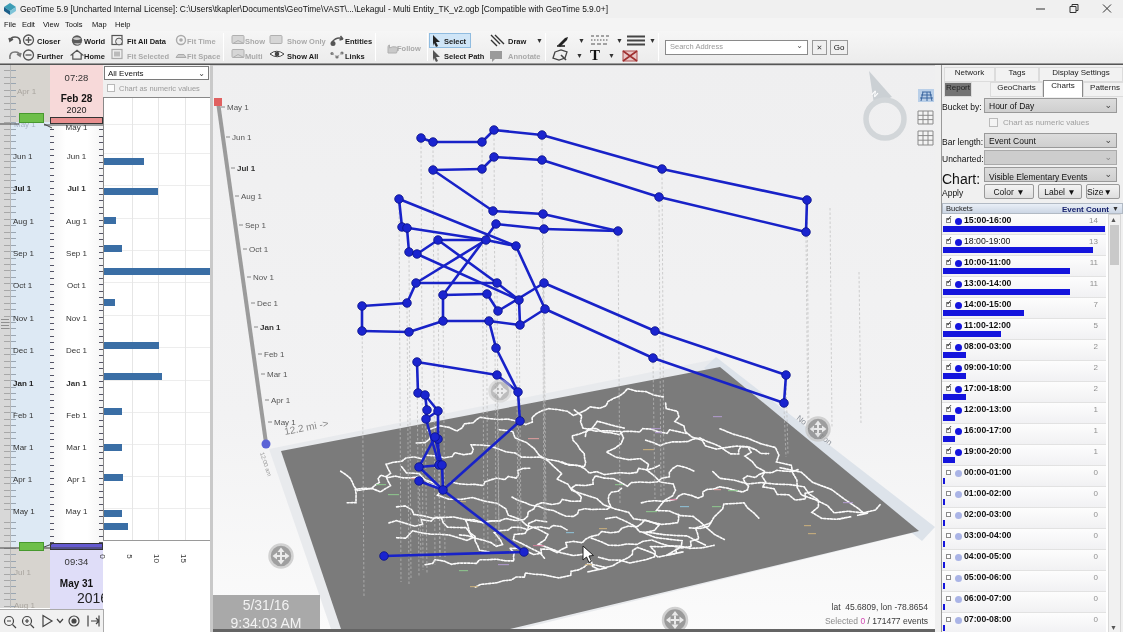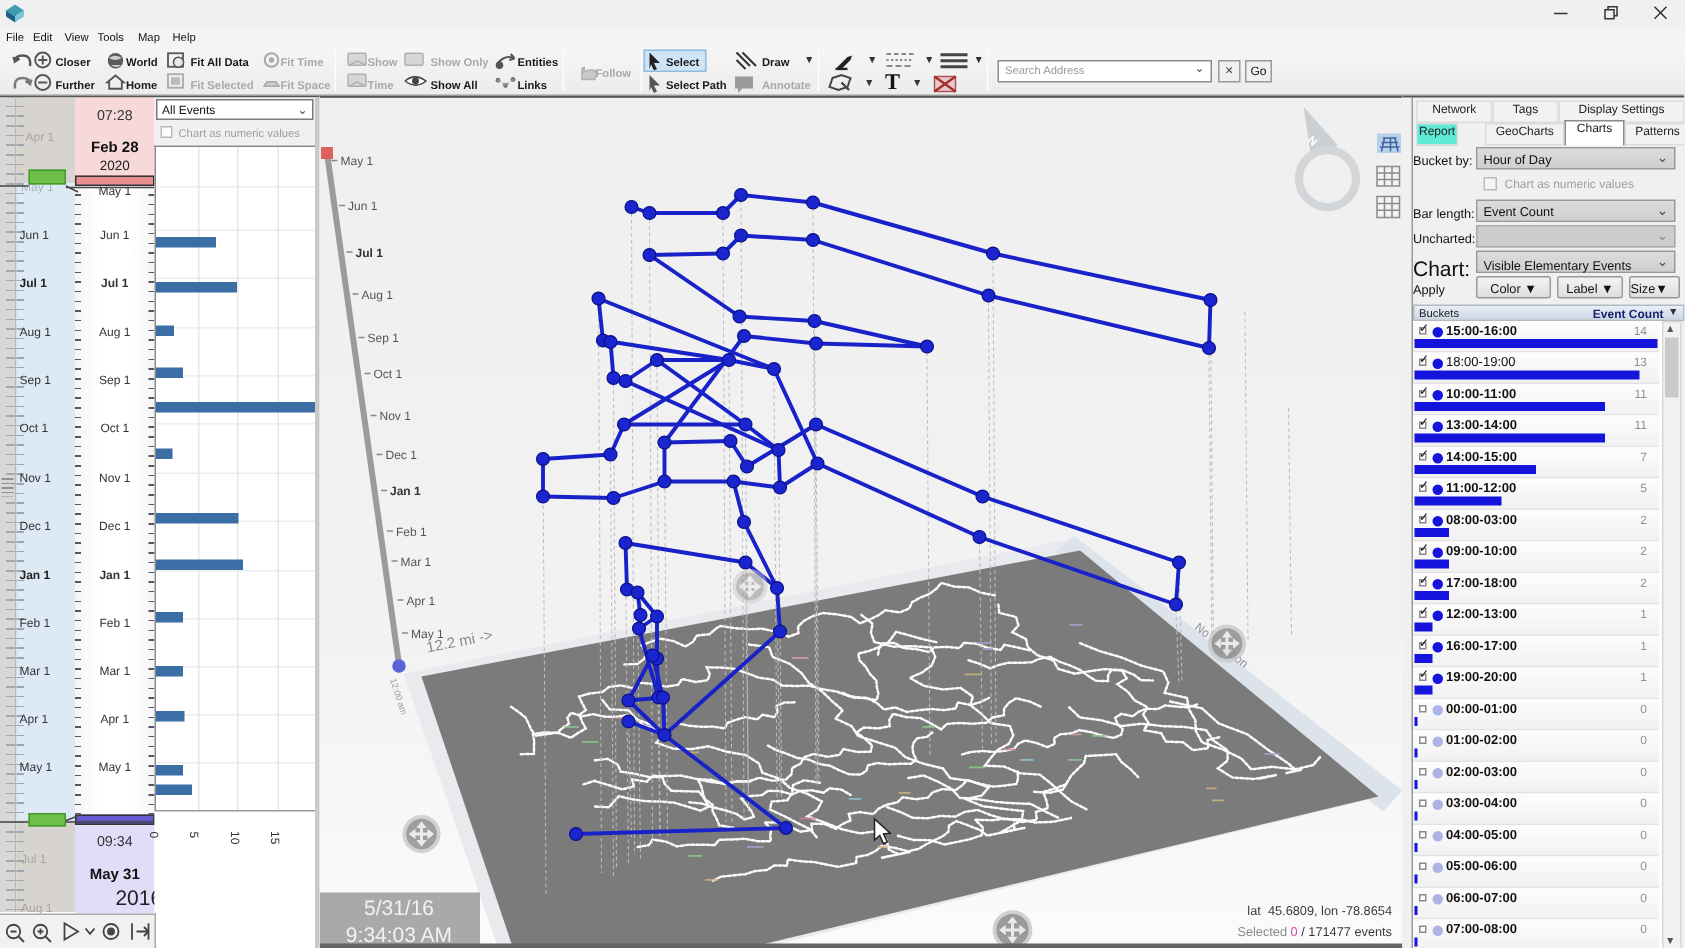--- a/index.html
+++ b/index.html
@@ -10,20 +10,21 @@
 .sep{position:absolute;top:2px;width:1px;height:28px;background:#d9d9d9;border-right:1px solid #fff}
 </style></head>
 <body>
 
 <div class="abs" style="left:0;top:0;width:1123px;height:18px;background:#f0f0f0">
  <svg class="abs" style="left:4px;top:3px" width="12" height="12" viewBox="0 0 12 12">
       <polygon points="6,0 12,4 6,8 0,4" fill="#3d9db5"></polygon>
       <polygon points="0,4 6,8 6,12 0,8" fill="#1c5f8a"></polygon>
       <polygon points="12,4 6,8 6,12 12,8" fill="#7fc4d8"></polygon>
     </svg>
+ <span class="abs" style="left:20px;top:4px;font-size:8.4px;color:#111">GeoTime 5.9 [Uncharted Internal License]: C:\Users\tkapler\Documents\GeoTime\VAST\...\Lekagul - Multi Entity_TK_v2.ogb [Compatible with GeoTime 5.9.0+]</span>
  <svg class="abs" style="left:1030px;top:0" width="93" height="18" viewBox="0 0 93 18" stroke="#333" fill="none">
   <line x1="6" y1="9" x2="15" y2="9"></line>
       <path d="M40 6.5 h6 v6 h-6 z M42 6.5 v-2 h6 v6 h-2"></path>
       <path d="M73 4.5 l8 8 M81 4.5 l-8 8"></path>
  </svg>
 </div>
 
 <div class="abs" style="left:0;top:18px;width:1123px;height:13px;background:#f4f4f4;font-size:7.5px;color:#111">
  <span class="abs" style="left:4px;top:2px">File</span>
     <span class="abs" style="left:22px;top:2px">Edit</span>
@@ -78,21 +79,21 @@
   <g stroke="#b0b0b0" fill="#d6d6d6">
         <rect x="1" y="1.5" width="12" height="8" rx="1"></rect>
         <path d="M2 9.5 l5 -3 l6 3" fill="none"></path>
       </g>
   <g stroke="#b0b0b0" fill="#d6d6d6">
         <rect x="1" y="15.5" width="12" height="8" rx="1"></rect>
         <path d="M2 23.5 l5 -3 l6 3" fill="none"></path>
       </g>
  </svg>
  <span class="abs tbgray" style="left:245px;top:6px">Show</span>
- <span class="abs tbgray" style="left:245px;top:21px">Time</span>
+ <span class="abs tbgray" style="left:245px;top:21px">Multi</span>
  <svg class="abs" style="left:269px;top:3px" width="16" height="27" viewBox="0 0 16 27">
   <rect x="1" y="1.5" width="12" height="8" rx="1" stroke="#b0b0b0" fill="#d6d6d6"></rect>
   <path d="M1 20 q6.5 -5.5 14 0 q-6.5 5.5 -14 0" fill="#fff" stroke="#444"></path>
       <circle cx="8" cy="20" r="2.3" fill="#444"></circle>
  </svg>
  <span class="abs tbgray" style="left:287px;top:6px">Show Only</span>
  <span class="abs tbtxt" style="left:287px;top:21px">Show All</span>
  <svg class="abs" style="left:329px;top:3px" width="16" height="27" viewBox="0 0 16 27">
   <path d="M3 8 q5 -6 11 -3 l-2.5 -3 m2.5 3 l-3.5 1" stroke="#555" stroke-width="1.4" fill="none"></path>
       <circle cx="4" cy="9.5" r="2.5" fill="#555"></circle>
@@ -634,21 +635,21 @@
 
 <div class="abs" style="left:935px;top:64px;width:188px;height:568px;background:#f0f0f0;border-top:1px solid #555">
  <div class="abs" style="left:6px;top:0;width:1px;height:568px;background:#9a9a9a"></div>
 
  <div class="abs" style="left:7px;top:2px;width:181px;height:15px;font-size:8px;color:#222">
   <span class="abs" style="left:2px;top:0;width:51px;text-align:center;border:1px solid #dcdcdc;background:#f2f2f2;height:15px">Network</span>
   <span class="abs" style="left:53px;top:0;width:44px;text-align:center;border:1px solid #dcdcdc;background:#f2f2f2;height:15px">Tags</span>
   <span class="abs" style="left:97px;top:0;width:84px;text-align:center;border:1px solid #dcdcdc;background:#f2f2f2;height:15px">Display Settings</span>
  </div>
  <div class="abs" style="left:7px;top:17px;width:181px;height:15px;font-size:8px;color:#222">
-  <span class="abs" style="left:2px;top:0;width:28px;text-align:center;border:1px solid #dcdcdc;background:#5eead4;height:15px">Report</span>
+  <span class="abs" style="left:2px;top:0;width:28px;text-align:center;border:1px solid #dcdcdc;background:#737373;height:15px">Report</span>
   <span class="abs" style="left:48px;top:0;width:53px;text-align:center;border:1px solid #dcdcdc;background:#f2f2f2;height:15px">GeoCharts</span>
   <span class="abs" style="left:101px;top:-2px;width:40px;text-align:center;border:1px solid #8a8a8a;border-bottom:none;background:#fff;height:17px;z-index:2">Charts</span>
   <span class="abs" style="left:141px;top:0;width:44px;text-align:center;border:1px solid #dcdcdc;background:#f2f2f2;height:15px">Patterns</span>
  </div>
  <div class="abs" style="left:7px;top:37px;font-size:8.5px;color:#111">Bucket by:</div>
  <div class="abs" style="left:49px;top:33px;width:133px;height:15px;background:linear-gradient(#dcdcdc,#cfcfcf);border:1px solid #999;font-size:8.5px;color:#111;padding:2px 4px">Hour of Day<span style="position:absolute;right:4px;top:1px;font-size:9px;color:#444">⌄</span></div>
  <div class="abs" style="left:54px;top:53px;width:9px;height:9px;background:#f4f4f4;border:1px solid #bbb"></div>
  <div class="abs" style="left:68px;top:53px;font-size:8px;color:#a0a0a0">Chart as numeric values</div>
  <div class="abs" style="left:7px;top:72px;font-size:8.5px;color:#111">Bar length:</div>
  <div class="abs" style="left:49px;top:68px;width:133px;height:15px;background:linear-gradient(#dcdcdc,#cfcfcf);border:1px solid #999;font-size:8.5px;color:#111;padding:2px 4px">Event Count<span style="position:absolute;right:4px;top:1px;font-size:9px;color:#444">⌄</span></div>

